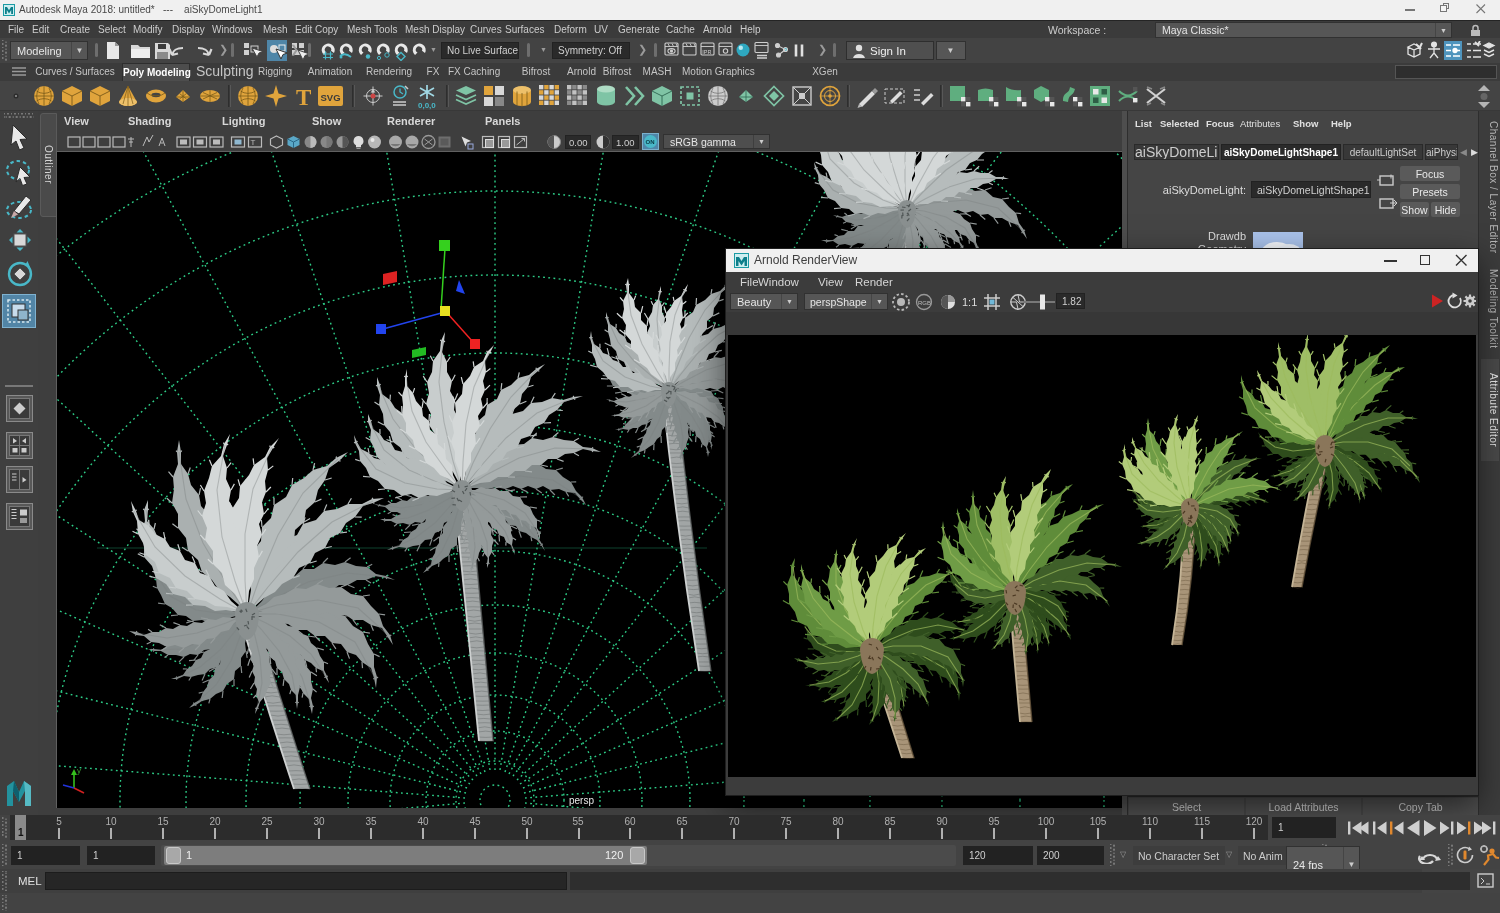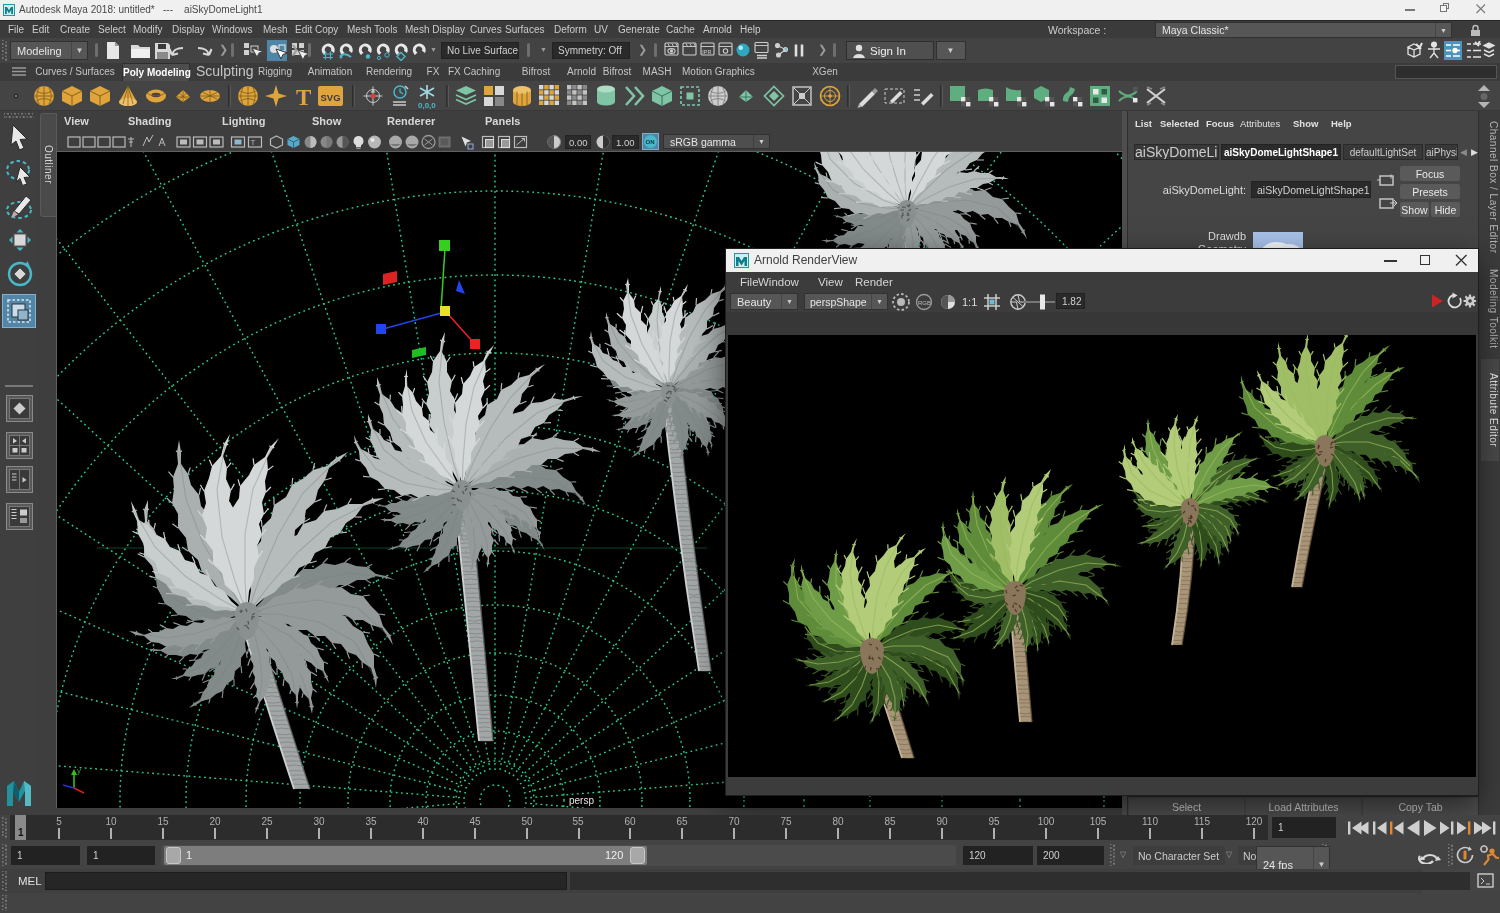--- a/index.html
+++ b/index.html
@@ -1396,21 +1396,21 @@
     <span class="abs" style="left:186px;top:8px;font-size:11px;color:#f0f0f0">1</span>
     <span class="abs" style="left:605px;top:8px;font-size:11px;color:#f0f0f0">120</span>
     <div class="field" style="left:963px;top:5px;width:70px;height:19px;background:#222">120</div>
     <div class="field" style="left:1037px;top:5px;width:67px;height:19px;background:#222">200</div>
     <div class="sepd" style="left:1110px;top:3px;height:22px"></div>
     <span class="abs" style="left:1120px;top:9px;color:#999;font-size:8px">▽</span>
     <div class="abs row" style="left:1133px;top:5px;width:92px;height:19px;background:#3d3d3d;color:#ccc;font-size:10.5px;padding-left:5px;white-space:nowrap">No Character Set</div>
     <span class="abs" style="left:1226px;top:9px;color:#999;font-size:8px">▽</span>
     <div class="abs row" style="left:1238px;top:5px;width:80px;height:19px;background:#3d3d3d;color:#ccc;font-size:10.5px;padding-left:5px;white-space:nowrap">No Anim Layer</div>
     <div class="sepd" style="left:1322px;top:3px;height:22px"></div>
-    <div class="dd" style="left:1256px;top:5px;width:74px;height:37px;padding-left:6px">24 fps<span class="ar" style="font-size:8px">▼</span></div>
+    <div class="dd" style="left:1286px;top:5px;width:74px;height:37px;padding-left:6px">24 fps<span class="ar" style="font-size:8px">▼</span></div>
     <svg class="abs" style="left:1417px;top:6px" width="26" height="17">
       <path d="M6,13 A7,5 0 1 1 20,13" stroke="#d8d8d8" stroke-width="2.2" fill="none"></path>
       <path d="M3,9 A7,5 0 0 0 16,14" stroke="#d8d8d8" stroke-width="2.2" fill="none"></path>
       <path d="M21,9 l3,4 -6,1 Z M5,9 l-3,4 6,0 Z" fill="#d8d8d8"></path>
     </svg>
     <div class="sepd" style="left:1448px;top:3px;height:22px"></div>
     <svg class="abs" style="left:1456px;top:5px" width="20" height="20">
       <path d="M16.5,9 a7.5,7.5 0 1 1 -3,-6" fill="none" stroke="#ccc" stroke-width="1.6"></path>
       <path d="M13,0.5 l3,3 -4,1.5 Z" fill="#ccc"></path>
       <rect x="7.5" y="4.5" width="3" height="9" rx="1.2" fill="#e0882e"></rect>

